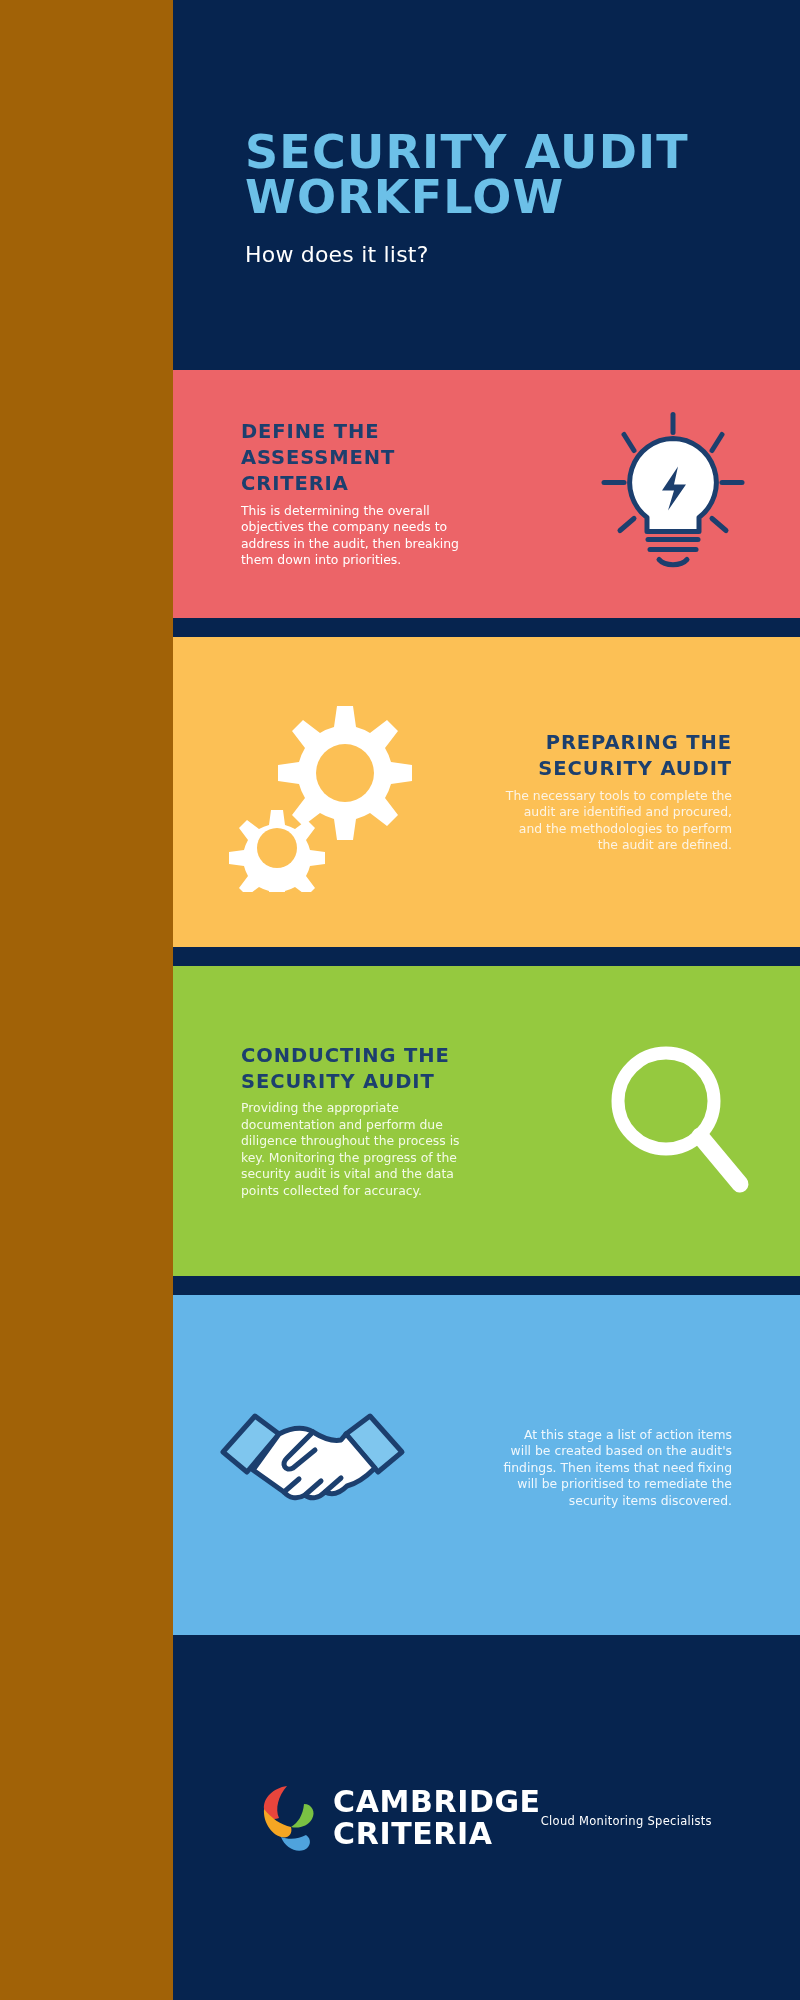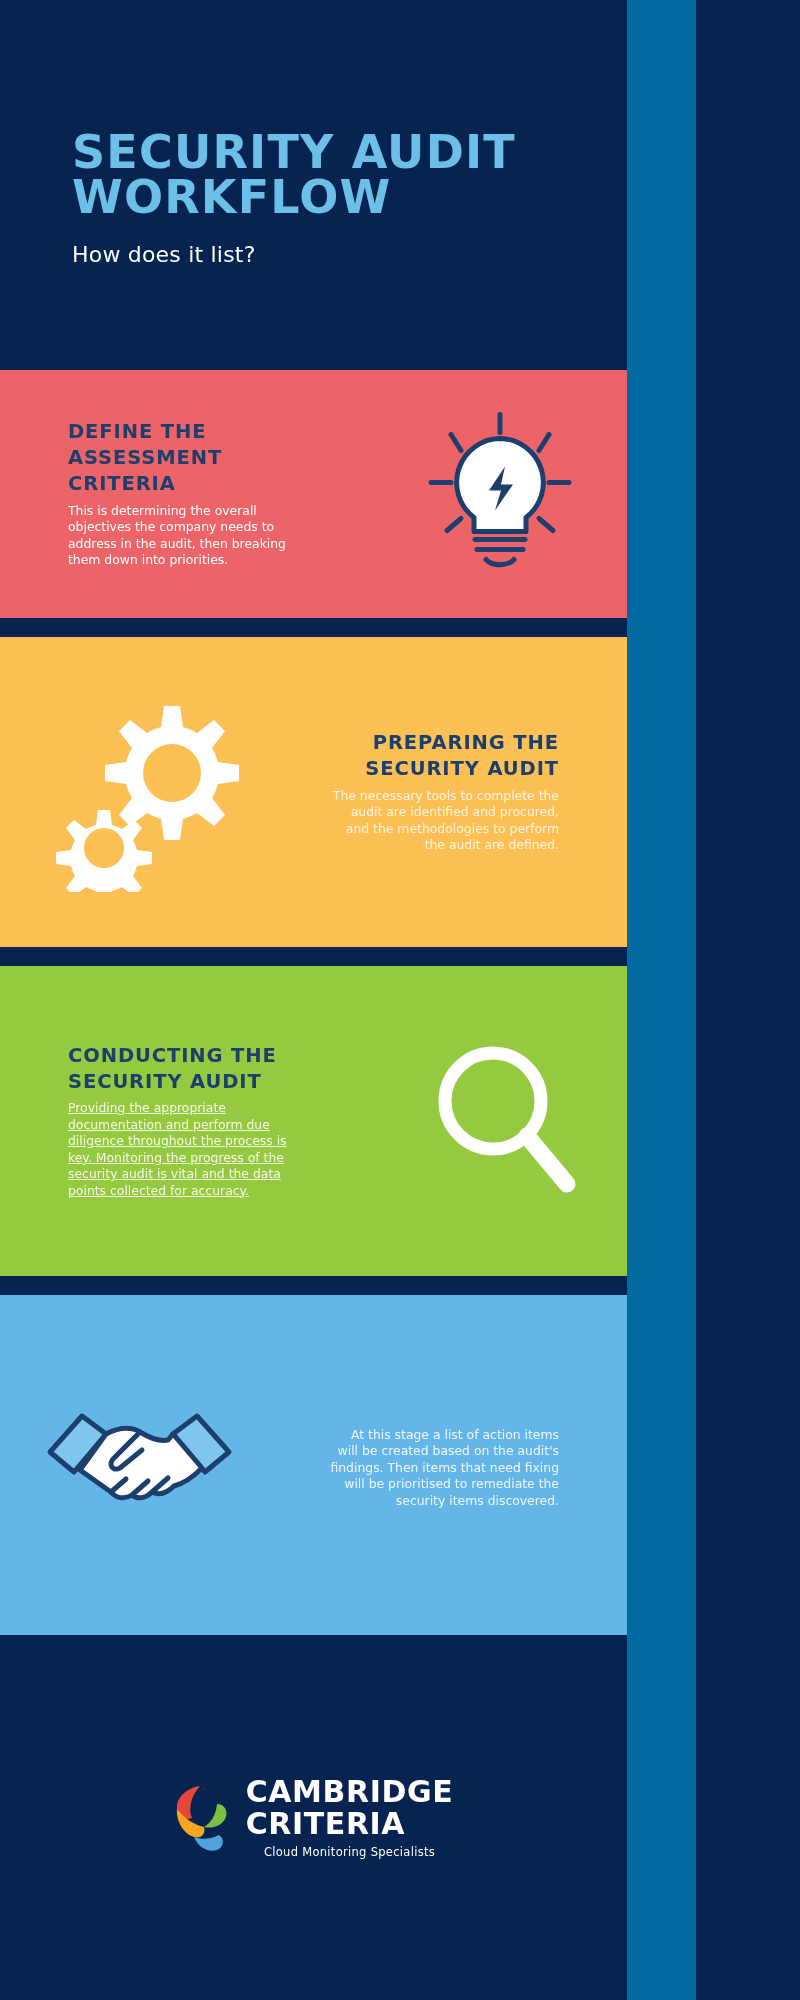--- a/index.html
+++ b/index.html
@@ -4,24 +4,24 @@
 <style>
   * { margin:0; padding:0; box-sizing:border-box; }
   html,body { background:#06244f; }
   body {
     width:800px; height:2000px;
     font-family:"DejaVu Sans", sans-serif;
     overflow:hidden;
     position:relative;
   }
   .poster {
-    width:696px; height:2000px;
-    position:relative;
-    background:#0369a1;
-    display:flex; flex-direction:column; align-items:flex-start;
+    width:800px; height:2000px;
+    position:relative;
+    background:#a16207;
+    display:flex; flex-direction:column; align-items:flex-end;
   }
   .canvas {
     width:627px; height:2000px;
     background:#06244f;
     position:relative;
     display:flex; flex-direction:column;
   }
 
   
   .header {
@@ -75,21 +75,21 @@
     color:#1c3f6e;
     text-transform:uppercase;
   }
   .body {
     font-size:12.4px;
     line-height:1.33;
     margin-top:6px;
     color:#ffffff;
   }
   .body.soft { color:#fdf4e4; }
-  .body.softg { color:#f4fbe8;text-decoration:underline; }
+  .body.softg { color:#f4fbe8; }
   .body.softb { color:#f0f8fd; }
 
   .art {
     position:absolute;
     display:flex; align-items:center; justify-content:center;
   }
   .art.rt { right:42px; top:50%; transform:translateY(-50%); }
   .art.lf { left:42px;  top:50%; transform:translateY(-50%); }
 
   
@@ -103,21 +103,21 @@
   .logo-row { display:flex; align-items:center; gap:14px; }
   .logo-words { display:flex; flex-direction:column; align-items:flex-start; }
   .brand1, .brand2 {
     color:#ffffff; font-weight:bold; font-size:30px;
     line-height:1.04; letter-spacing:0.6px;
   }
   .tagline {
     color:#ffffff; font-size:11.5px; margin-top:6px;
     letter-spacing:0.3px; text-align:center; width:100%;
   }
-  .brand-block { display:flex; flex-direction:column; align-items:center; }
+  .brand-block { display:flex; flex-direction:row; align-items:center; }
 </style>
 </head>
 <body>
 
 <div class="poster">
 <div class="canvas">
 
   <div class="header">
     <div class="title">SECURITY AUDIT WORKFLOW</div>
     <div class="subtitle">How does it list?</div>

